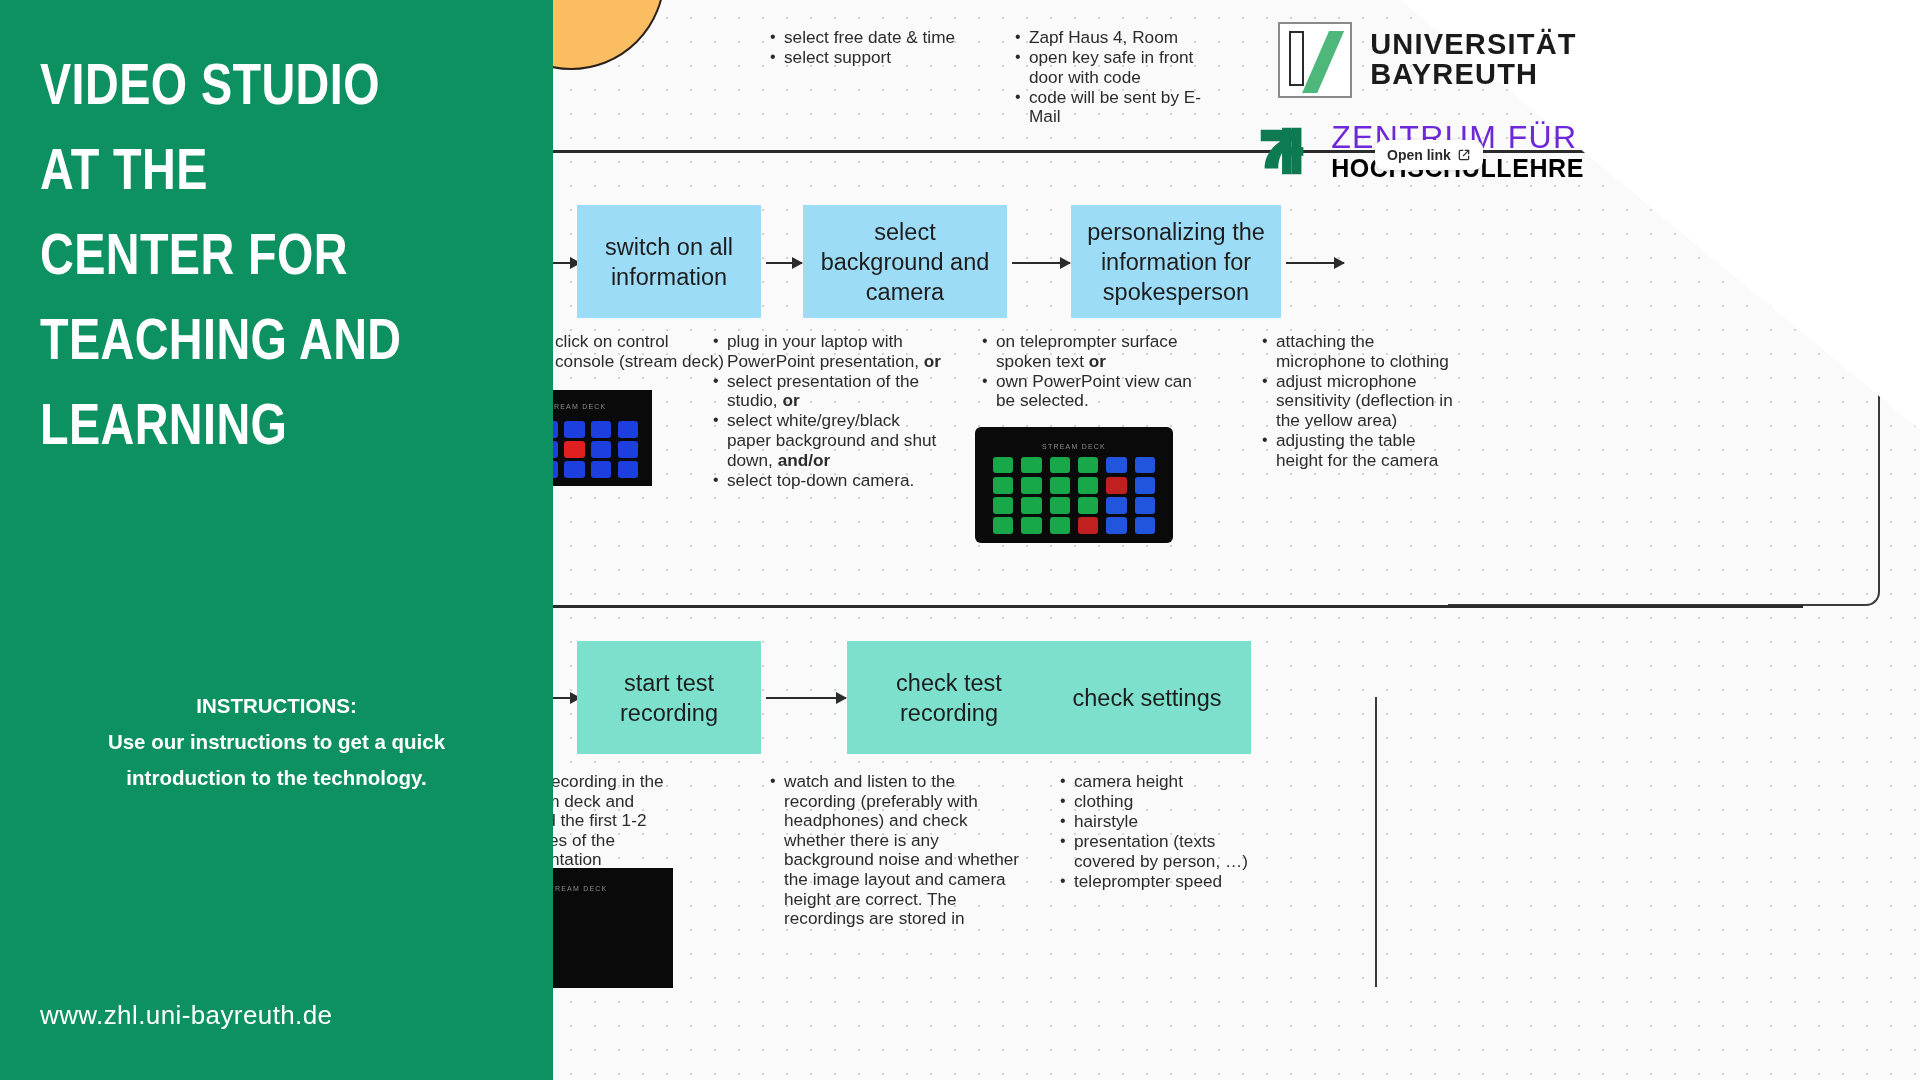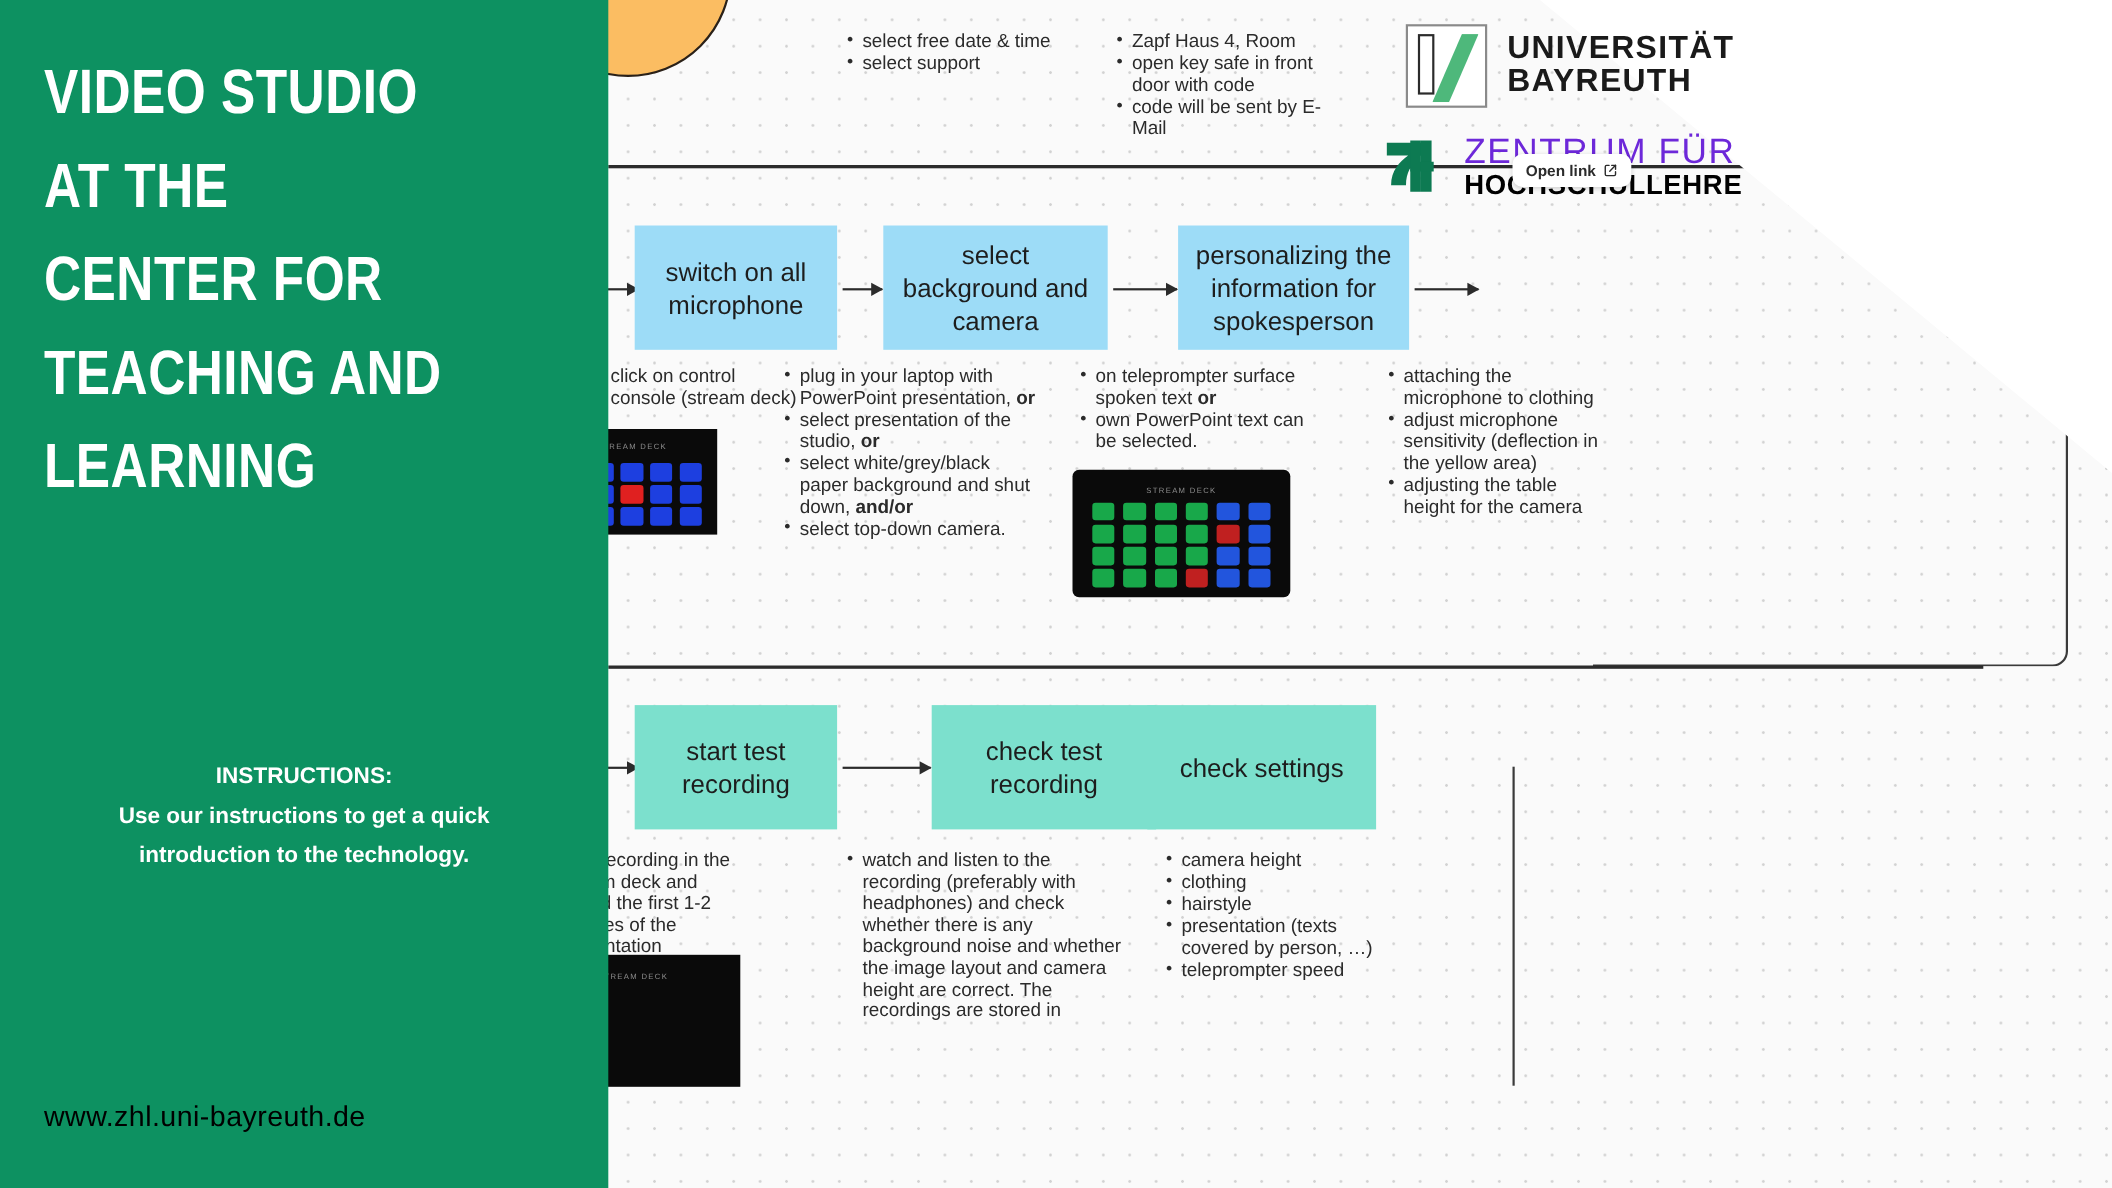--- a/index.html
+++ b/index.html
@@ -38,21 +38,21 @@
     width: 505px;
     text-align: center;
     color: #ffffff;
     font-weight: 700;
     font-size: 20.5px;
     line-height: 36px;
     white-space: pre-line;
   }
   #sidebar-url {
     position: absolute; left: 40px; top: 1000px;
-    color: #000000;
+    color: #ffffff;
     font-size: 26px;
     letter-spacing: 0.4px;
     font-weight: 400;
   }
 
   
   #canvas {
     position: absolute; left: 553px; top: 0;
     width: 1367px; height: 1080px;
     background-color: #fafafa;
@@ -209,21 +209,21 @@
         <li>code will be sent by E-Mail</li>
       </ul>
     </div>
 
     <div class="divider" style="left:0px; top:150px; width:1247px;"></div>
 
     <div class="arrow" style="left:-98px; top:262px; width:125px;"></div>
 
     <div class="node blue" style="left:24px; top:205px; width:184px; height:113px; white-space:pre-line;">
       <span>switch on all
-microphone</span>
+information</span>
     </div>
 
     <div class="arrow" style="left:213px; top:262px; width:36px;"></div>
 
     <div class="node blue" style="left:250px; top:205px; width:204px; height:113px; white-space:pre-line;">
       <span>select
 background and
 camera</span>
     </div>
 
@@ -257,21 +257,21 @@
         </li>
         <li>select top-down camera.</li>
       </ul>
     </div>
 
     <div class="bullets" style="left:427px; top:332px; width:215px;">
       <ul>
         <li>
           <span>on teleprompter surface spoken text </span><b>or</b>
         </li>
-        <li>own PowerPoint text can be selected.</li>
+        <li>own PowerPoint view can be selected.</li>
       </ul>
     </div>
 
     <div class="bullets" style="left:707px; top:332px; width:200px;">
       <ul>
         <li>attaching the microphone to clothing</li>
         <li>adjust microphone sensitivity (deflection in the yellow area)</li>
         <li>adjusting the table height for the camera</li>
       </ul>
     </div>

